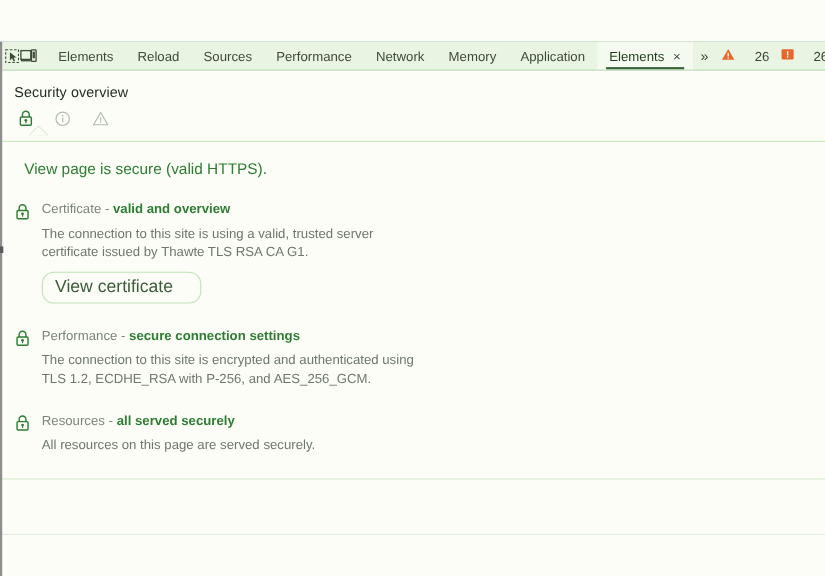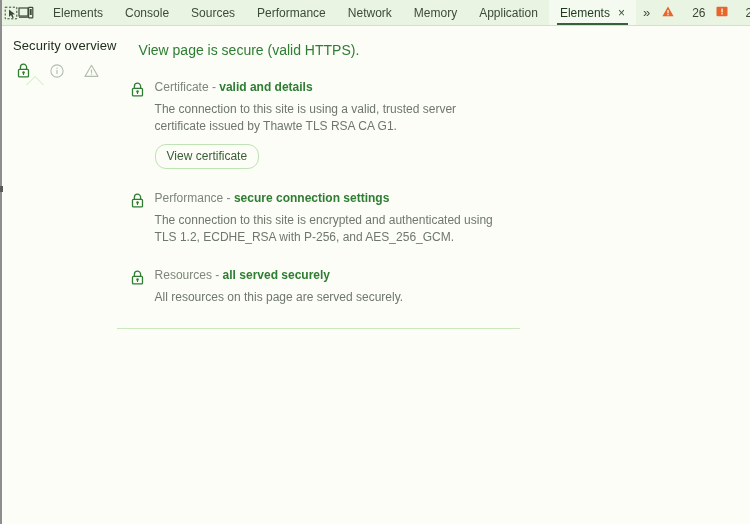--- a/index.html
+++ b/index.html
@@ -12,20 +12,21 @@
     font-family: "Liberation Sans", sans-serif;
   }
 
   #app {
     position: relative;
     width: 750px;
     height: 448px;
     background: #14532d;
     display: flex;
     flex-direction: column;
+    margin-top: 38px;
   }
 
   
   .window-edge {
     position: absolute;
     left: 0; top: 0;
     width: 2px; height: 524px;
     background: #8e8e8e;
     z-index: 40;
   }
@@ -182,21 +183,21 @@
     color: #9aa396;
   }
 
   
   .main {
     flex: 1;
     min-width: 0;
     background: #fbfdf6;
     position: relative;
     display: flex;
-    flex-direction: row;
+    flex-direction: column;
   }
 
   .main-header {
     padding: 12px 0 0 13px;
     position: relative;
   }
   .main-title {
     font-size: 13px;
     color: #20301d;
     letter-spacing: .1px;
@@ -283,22 +284,22 @@
   .exp-text {
     font-size: 12px;
     color: #6f776c;
     line-height: 17px;
     max-width: 345px;
   }
 
   .view-cert-btn {
     margin-top: 9px;
     display: inline-block;
-    padding: 4px 11px 5px 11px;
-    font-size: 12px;
+    padding: 4px 25px 5px 11px;
+    font-size: 16px;
     color: #3c5a39;
     background: #fbfdf6;
     border: 1px solid #bfe3b4;
     border-radius: 11px;
     cursor: pointer;
     font-family: "Liberation Sans", sans-serif;
   }
 
   .bottom-rule {
     height: 1px;
@@ -336,21 +337,21 @@
       </svg>
     </div>
 
     <div class="toolbar-sep"></div>
 
     <div class="tabs">
       <div class="tab">
         <span>Elements</span>
       </div>
       <div class="tab">
-        <span>Console</span>
+        <span>Reload</span>
       </div>
       <div class="tab">
         <span>Sources</span>
       </div>
       <div class="tab">
         <span>Performance</span>
       </div>
       <div class="tab">
         <span>Network</span>
       </div>
@@ -459,21 +460,21 @@
           <div class="exp-icon">
             <svg width="13" height="15" viewBox="0 0 13 15">
               <path d="M3.4 6.4V4.3a3.1 3.1 0 0 1 6.2 0v2.1" fill="none" stroke="#2e7d33" stroke-width="1.3"></path>
               <rect x="1.5" y="6.3" width="10" height="7.6" rx="1" fill="none" stroke="#2e7d33" stroke-width="1.3"></rect>
               <circle cx="6.5" cy="9.4" r="1.25" fill="#2e7d33"></circle>
               <rect x="5.95" y="9.8" width="1.1" height="2.2" fill="#2e7d33"></rect>
             </svg>
           </div>
           <div class="exp-body">
             <div class="exp-title">
-              <span>Certificate - </span><span class="emph">valid and details</span>
+              <span>Certificate - </span><span class="emph">valid and overview</span>
             </div>
             <div class="exp-text">The connection to this site is using a valid, trusted server certificate issued by Thawte TLS RSA CA G1.</div>
             <button class="view-cert-btn">View certificate</button>
           </div>
         </div>
 
         <div class="explanation">
           <div class="exp-icon">
             <svg width="13" height="15" viewBox="0 0 13 15">
               <path d="M3.4 6.4V4.3a3.1 3.1 0 0 1 6.2 0v2.1" fill="none" stroke="#2e7d33" stroke-width="1.3"></path>

